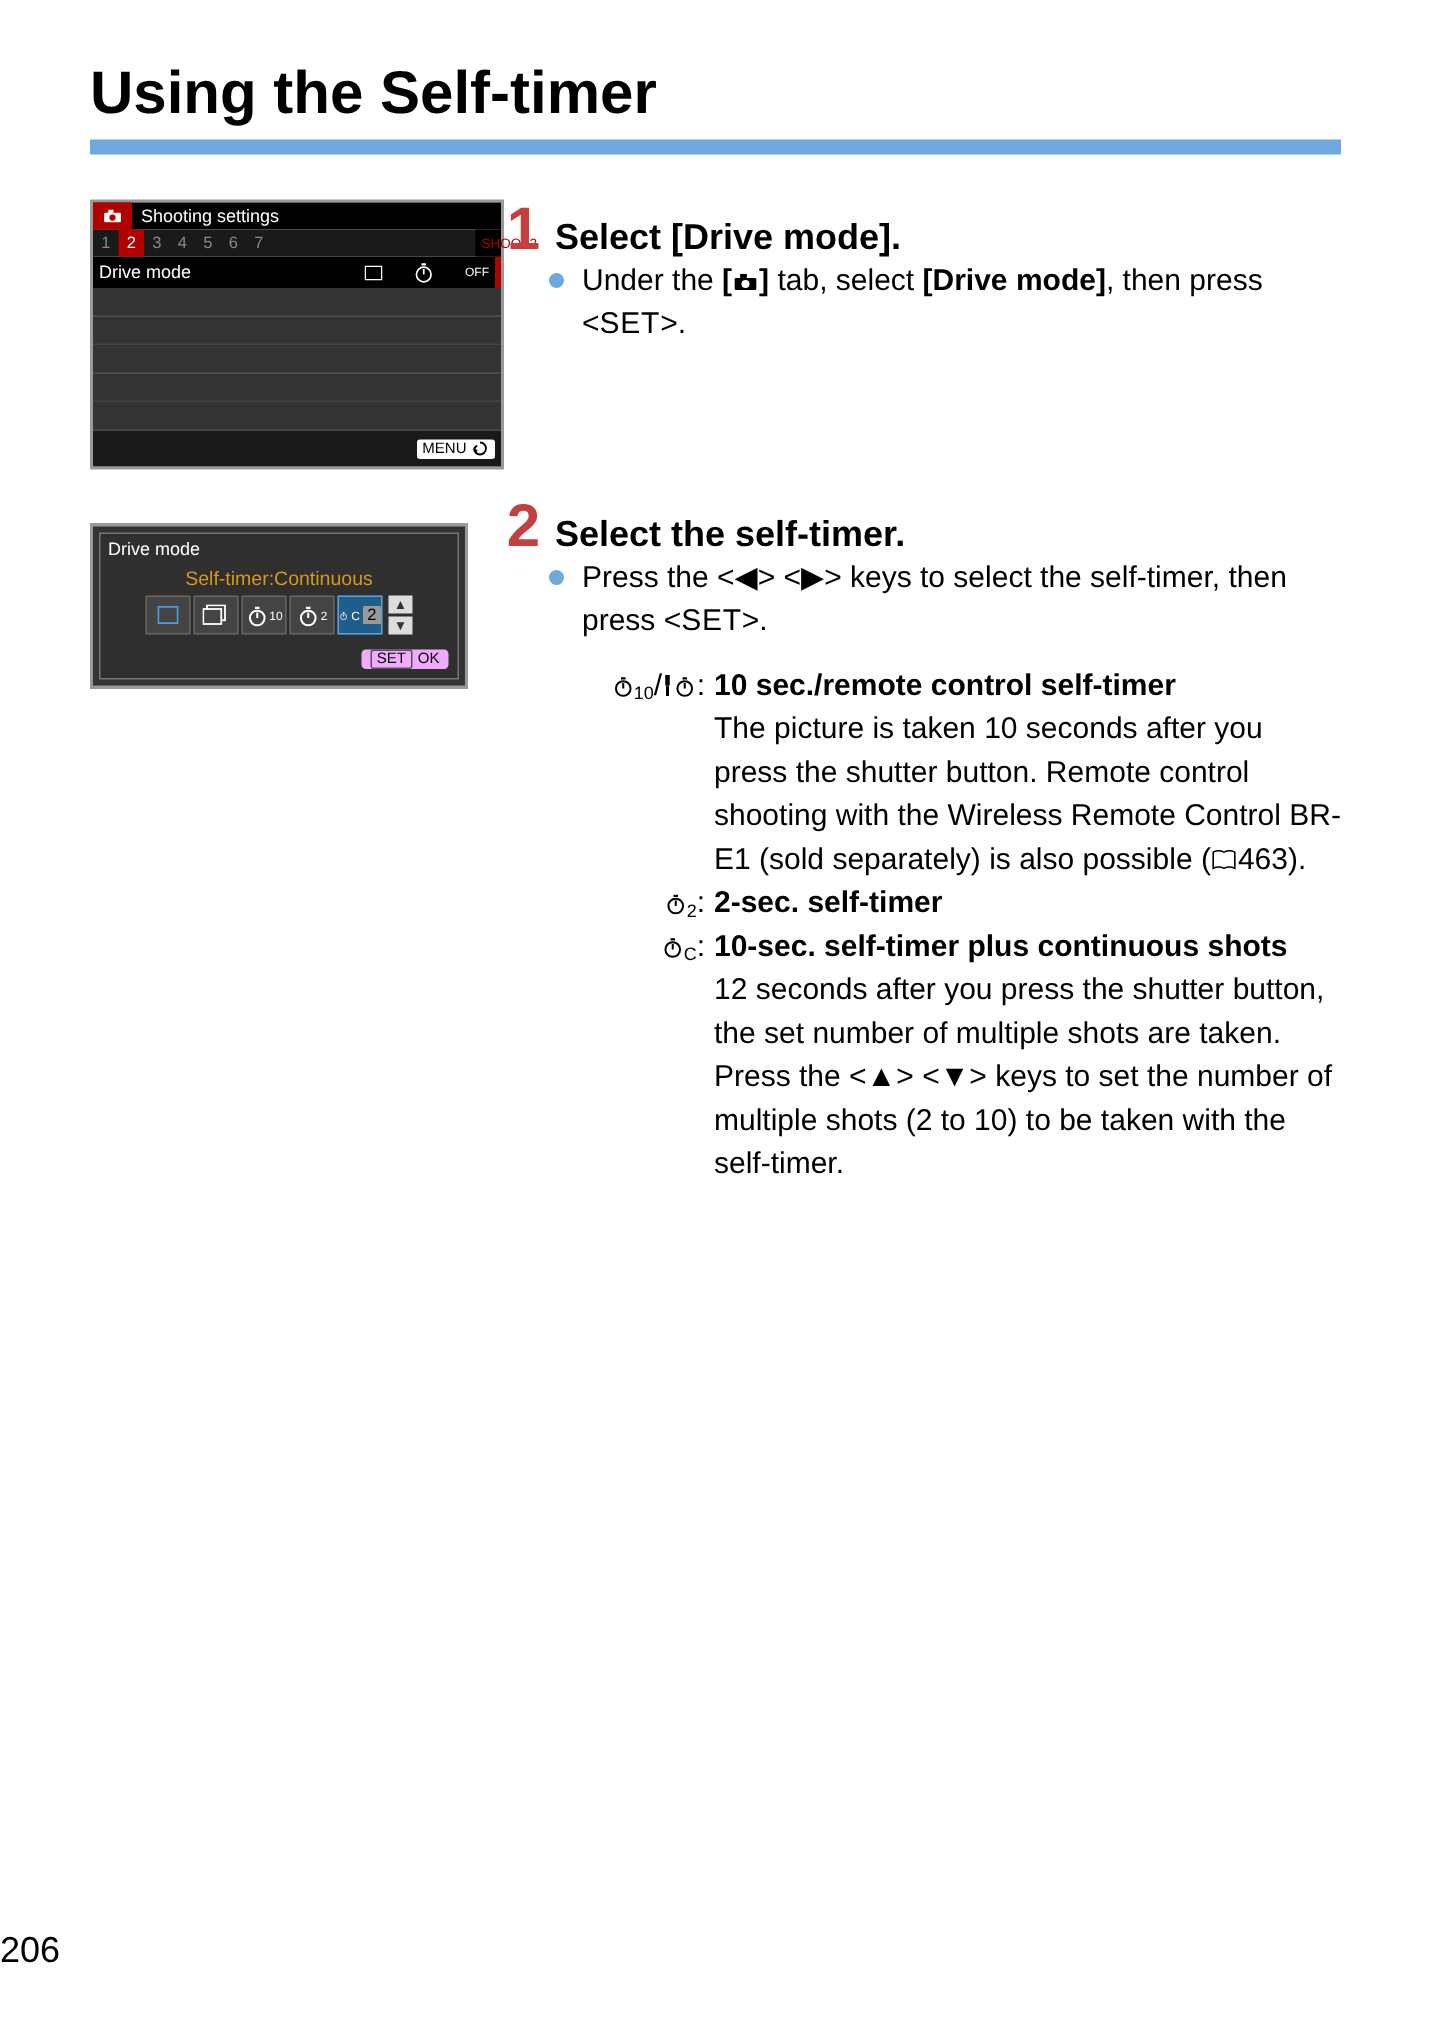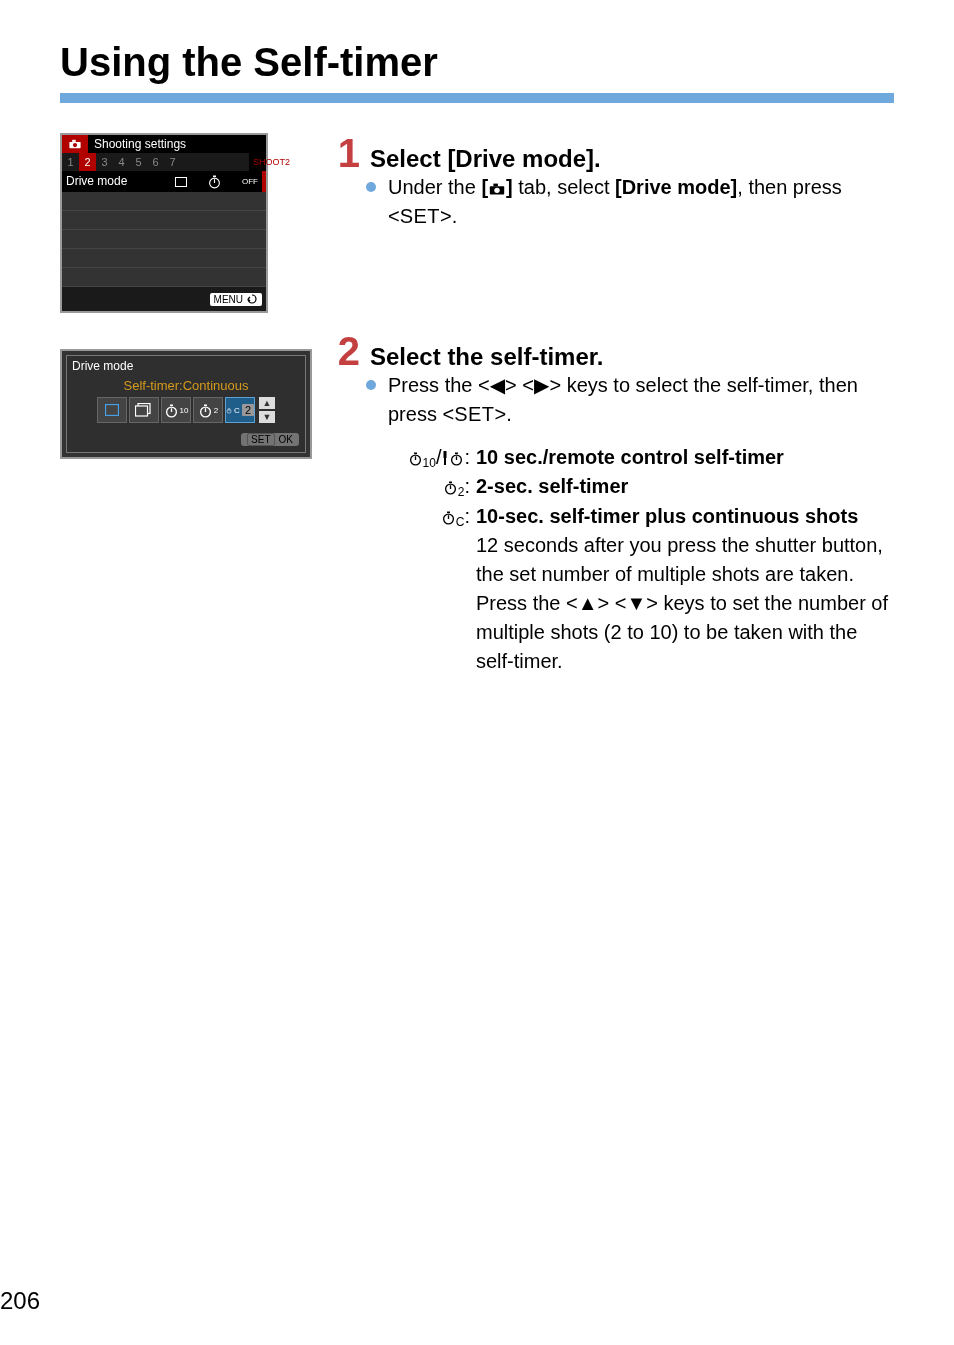--- a/index.html
+++ b/index.html
@@ -32,21 +32,21 @@
   width: 270px;
   flex-shrink: 0;
 }
 .right-col {
   flex: 1;
 }
 
 
 .screen {
   border: 2px solid #999;
-  width: 208px;
+  width: 276px;
   margin-bottom: 36px;
   font-size: 13px;
 }
 .screen-top {
   background: #000;
   color: #fff;
   display: flex;
   align-items: center;
   height: 18px;
 }
@@ -180,21 +180,21 @@
   line-height: 12px;
   text-align: center;
 }
 .stepper.up{ margin-bottom: 2px;}
 .db-bottom {
   padding: 6px;
   display: flex;
   justify-content: flex-end;
 }
 .set-chip {
-  background: #737373;
+  background: #f0abfc;
   color: #000;
   font-size: 10px;
   padding: 1px 6px;
   border-radius: 3px;
 }
 
 
 .step {
   margin-bottom: 40px;
 }
@@ -429,20 +429,25 @@
                     <rect x="2.5" y="1" width="3" height="7" fill="#000"></rect>
                     <rect x="3" y="8" width="2" height="7" fill="#000"></rect>
                   </svg><svg class="timer-svg" viewBox="0 0 20 20">
                     <circle cx="10" cy="12" r="6.5" fill="none" stroke="#000" stroke-width="1.8"></circle>
                     <line x1="10" y1="12" x2="10" y2="7" stroke="#000" stroke-width="1.8"></line>
                     <rect x="8" y="2" width="4" height="2" fill="#000"></rect>
                   </svg></span><span>:</span>
             </div>
             <div class="dtext">
               <div class="dtitle">10 sec./remote control self-timer</div>
+              <div>
+                <span>The picture is taken 10 seconds after you press the shutter button. Remote control shooting with the Wireless Remote Control BR-E1 (sold separately) is also possible (</span><span><svg class="book-svg" viewBox="0 0 20 16">
+                      <path d="M2 2 Q6 0 10 2 Q14 0 18 2 L18 14 Q14 12 10 14 Q6 12 2 14 Z"></path>
+                    </svg></span><span>463).</span>
+              </div>
             </div>
           </div>
 
           <div class="def">
             <div class="dicon">
               <span><svg class="timer-svg" viewBox="0 0 20 20">
                     <circle cx="10" cy="12" r="6.5" fill="none" stroke="#000" stroke-width="1.8"></circle>
                     <line x1="10" y1="12" x2="10" y2="7" stroke="#000" stroke-width="1.8"></line>
                     <rect x="8" y="2" width="4" height="2" fill="#000"></rect>
                   </svg><span style="font-size:12px;vertical-align:-3px;">2</span></span><span>:</span>

